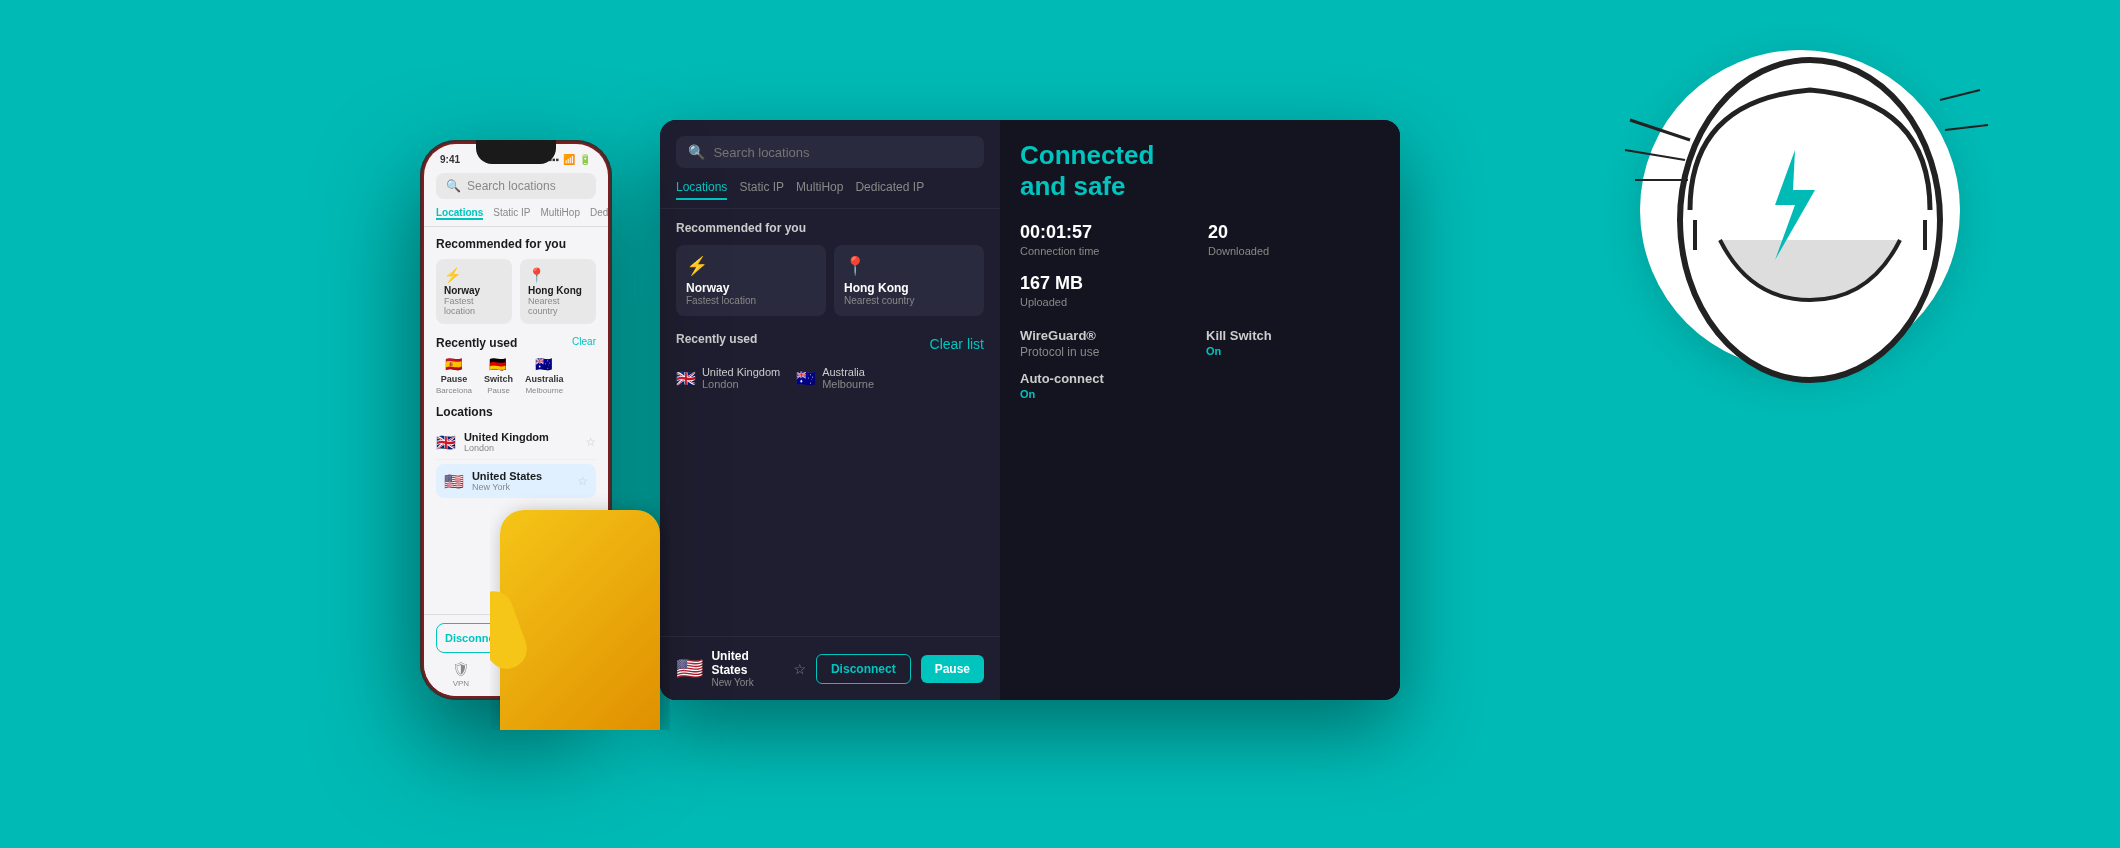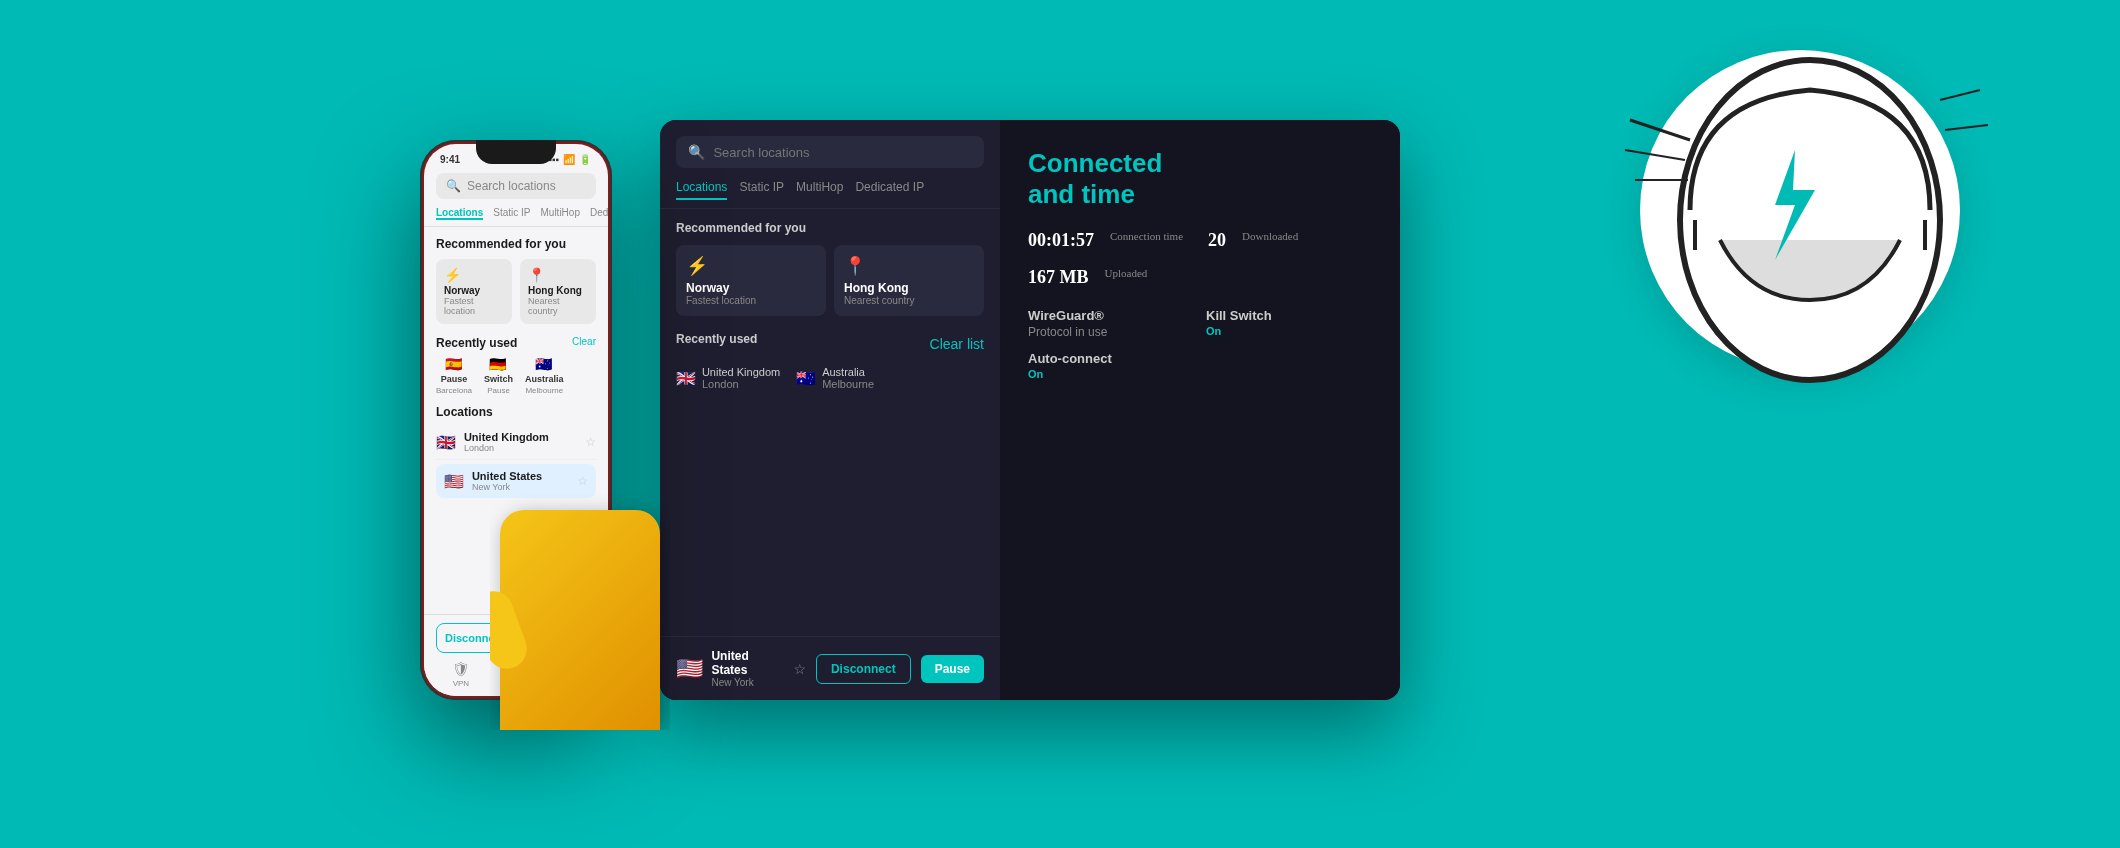--- a/index.html
+++ b/index.html
@@ -225,44 +225,43 @@
       border-radius: 6px;
       font-size: 12px;
       cursor: pointer;
       font-weight: 600;
     }
 
     
     .desktop-status {
       flex: 1;
       background: #141420;
-      padding: 28px;
+      padding: 20px;
       display: flex;
       flex-direction: column;
       gap: 20px;
     }
 
     .connected-title {
       font-size: 26px;
       font-weight: 800;
       color: #00c5bf;
       line-height: 1.2;
     }
 
     .stat-grid {
       display: grid;
       grid-template-columns: 1fr 1fr;
       gap: 16px;
     }
 
     .stat-item {
       display: flex;
-      flex-direction: row;
-      gap: 16px;
-      font-family: Liberation Serif, serif;
+      flex-direction: column;
+      gap: 2px;
     }
 
     .stat-value {
       font-size: 18px;
       color: #fff;
       font-weight: 700;
     }
 
     .stat-label {
       font-size: 11px;
@@ -623,21 +622,21 @@
       <span class="loc-star">☆</span>
       <button class="btn-disconnect">Disconnect</button>
       <button class="btn-pause">Pause</button>
     </div>
   </div>
 
   <div class="desktop-status">
     <div>
       <div class="connected-title">
         <span>Connected</span><br>
-        <span>and time</span>
+        <span>and safe</span>
       </div>
     </div>
 
     <div class="stat-grid">
       <div class="stat-item">
         <span class="stat-value">00:01:57</span>
         <span class="stat-label">Connection time</span>
       </div>
       <div class="stat-item">
         <span class="stat-value">20</span>

